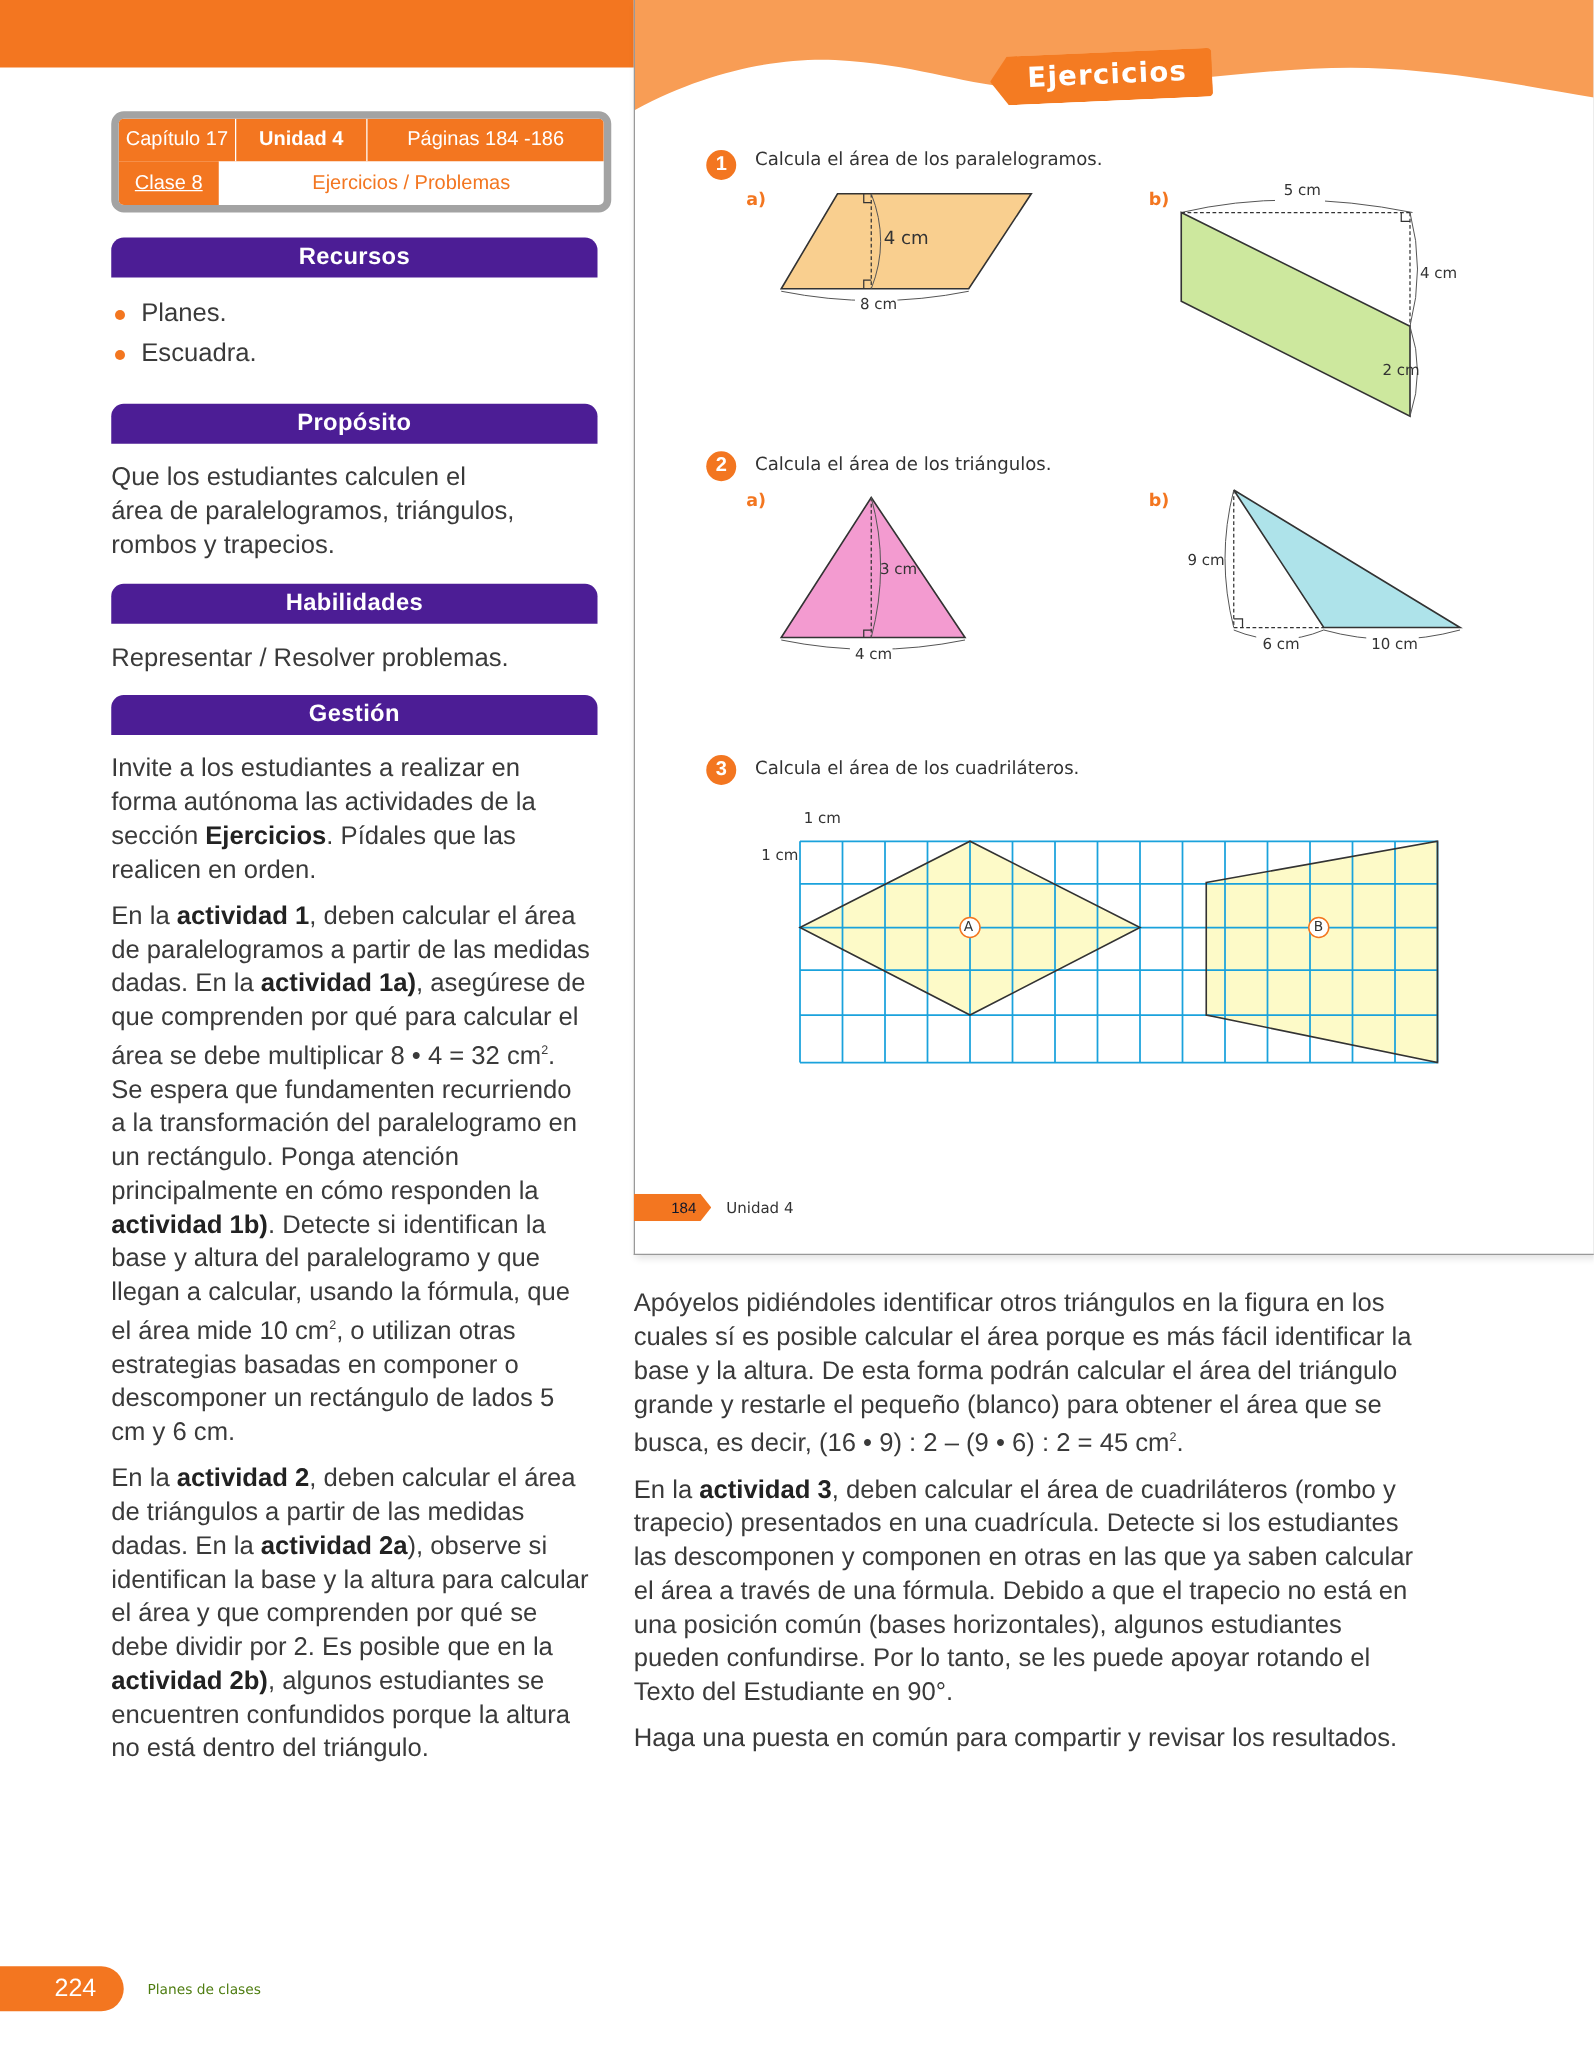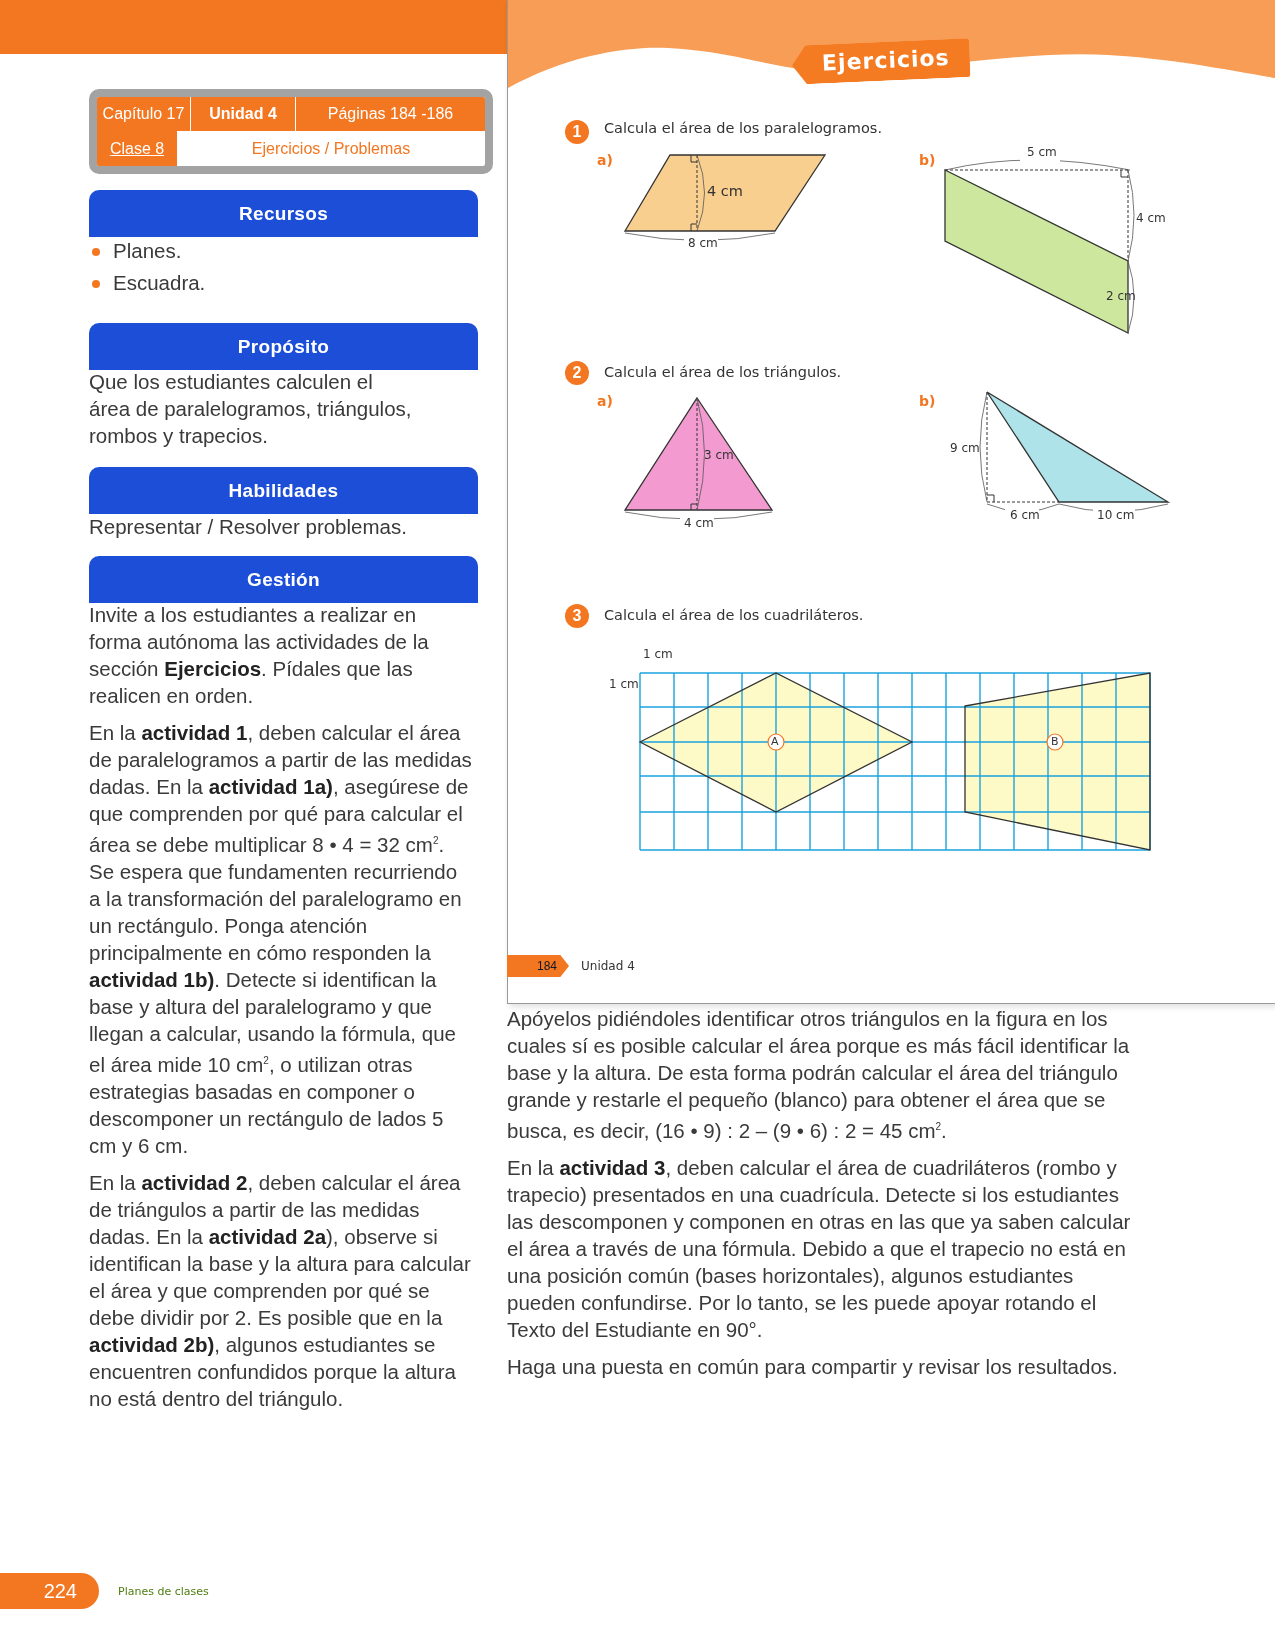--- a/index.html
+++ b/index.html
@@ -9,28 +9,28 @@
   
   .panel { position:absolute; left:507px; top:0; width:767px; height:1003px; background:#fff;
            border-left:1px solid #999; border-right:1px solid #999; border-bottom:1px solid #999;
            box-shadow: 2px 3px 6px rgba(0,0,0,0.12); overflow:hidden; }
   .panel-header { position:absolute; left:0; top:0; width:100%; height:100px; }
   .ej-tag { position:absolute; left:792px; top:42px; transform:rotate(-2.5deg); background:#f47b22;
             color:#fff; font-weight:bold; font-size:22px; padding:6px 20px 8px 30px; letter-spacing:1px;
             border-radius:4px; clip-path: polygon(8% 0,100% 0,100% 100%,8% 100%,0 50%);
             font-family:"DejaVu Sans", sans-serif; }
   
-  .info { position:absolute; left:89px; top:89px; width:388px; height:69px; border:8px solid #a3a3a3;
+  .info { position:absolute; left:89px; top:89px; width:388px; height:69px; border:6px solid #a3a3a3;
           border-radius:10px; overflow:hidden; font-size:16px; }
   .info .r1 { display:flex; height:34px; background:#f37620; color:#fff; }
   .info .r1 > div { display:flex; align-items:center; justify-content:center; border-right:1px solid #fff; }
   .info .r2 { display:flex; height:35px; }
   .info .r2 .c1 { width:80px; background:#f37620; color:#fff; display:flex; align-items:center; justify-content:center;text-decoration:underline; }
   .info .r2 .c2 { flex:1; color:#f37620; display:flex; align-items:center; justify-content:center; }
-  .sec-head { position:absolute; left:89px; width:389px; height:47px; background:#1d4ed8; color:#fff;
+  .sec-head { position:absolute; left:89px; width:389px; height:32px; background:#4c1d95; color:#fff;
               border-radius:10px 10px 0 0; font-weight:bold; font-size:19px; display:flex;
               align-items:center; justify-content:center; letter-spacing:0.3px; }
   .bodytext { position:absolute; font-size:20.5px; line-height:27px; color:#3a3a3a; }
   .bodytext p { margin:0 0 10px 0; }
   .bullets { list-style:none; margin:0; padding:0; }
   .bullets li { position:relative; padding-left:24px; }
   .bullets li::before { content:""; position:absolute; left:3px; top:11px; width:8px; height:8px; border-radius:50%; background:#f37620; }
   b { color:#222; }
   sup { font-size:10px; }
   .ex-num { position:absolute; width:24px; height:24px; border-radius:50%; background:#f37620; color:#fff;
@@ -197,21 +197,21 @@
 <div style="position:absolute;left:771px;top:735px;font-size:11px" class="ex-text">A</div>
 <div style="position:absolute;left:1051px;top:735px;font-size:11px" class="ex-text">B</div>
 <div style="position:absolute;left:643px;top:647px;font-size:12px" class="ex-text">1 cm</div>
 <div style="position:absolute;left:609px;top:677px;font-size:12px" class="ex-text">1 cm</div>
 
 <div class="inner-foot">
   <div class="pg">184</div>
   <div class="u">Unidad 4</div>
 </div>
 
-<div class="bodytext" style="left:507px;top:1005px;width:640px">
+<div class="bodytext" style="left:507px;top:1029px;width:640px">
   <p><span>Apóyelos pidiéndoles identificar otros triángulos en la figura en los cuales sí es posible calcular el área porque es más fácil identificar la base y la altura. De esta forma podrán calcular el área del triángulo grande y restarle el pequeño (blanco) para obtener el área que se busca, es decir, (16 • 9) : 2 – (9 • 6) : 2 = 45 cm</span><sup>2</sup><span>.</span></p>
   <p><span>En la </span><b>actividad 3</b><span>, deben calcular el área de cuadriláteros (rombo y trapecio) presentados en una cuadrícula. Detecte si los estudiantes las descomponen y componen en otras en las que ya saben calcular el área a través de una fórmula. Debido a que el trapecio no está en una posición común (bases horizontales), algunos estudiantes pueden confundirse. Por lo tanto, se les puede apoyar rotando el Texto del Estudiante en 90°.</span></p>
   <p>Haga una puesta en común para compartir y revisar los resultados.</p>
 </div>
 
 <div class="page-foot">
   <div class="pg">224</div>
   <div class="t">Planes de clases</div>
 </div>
 

